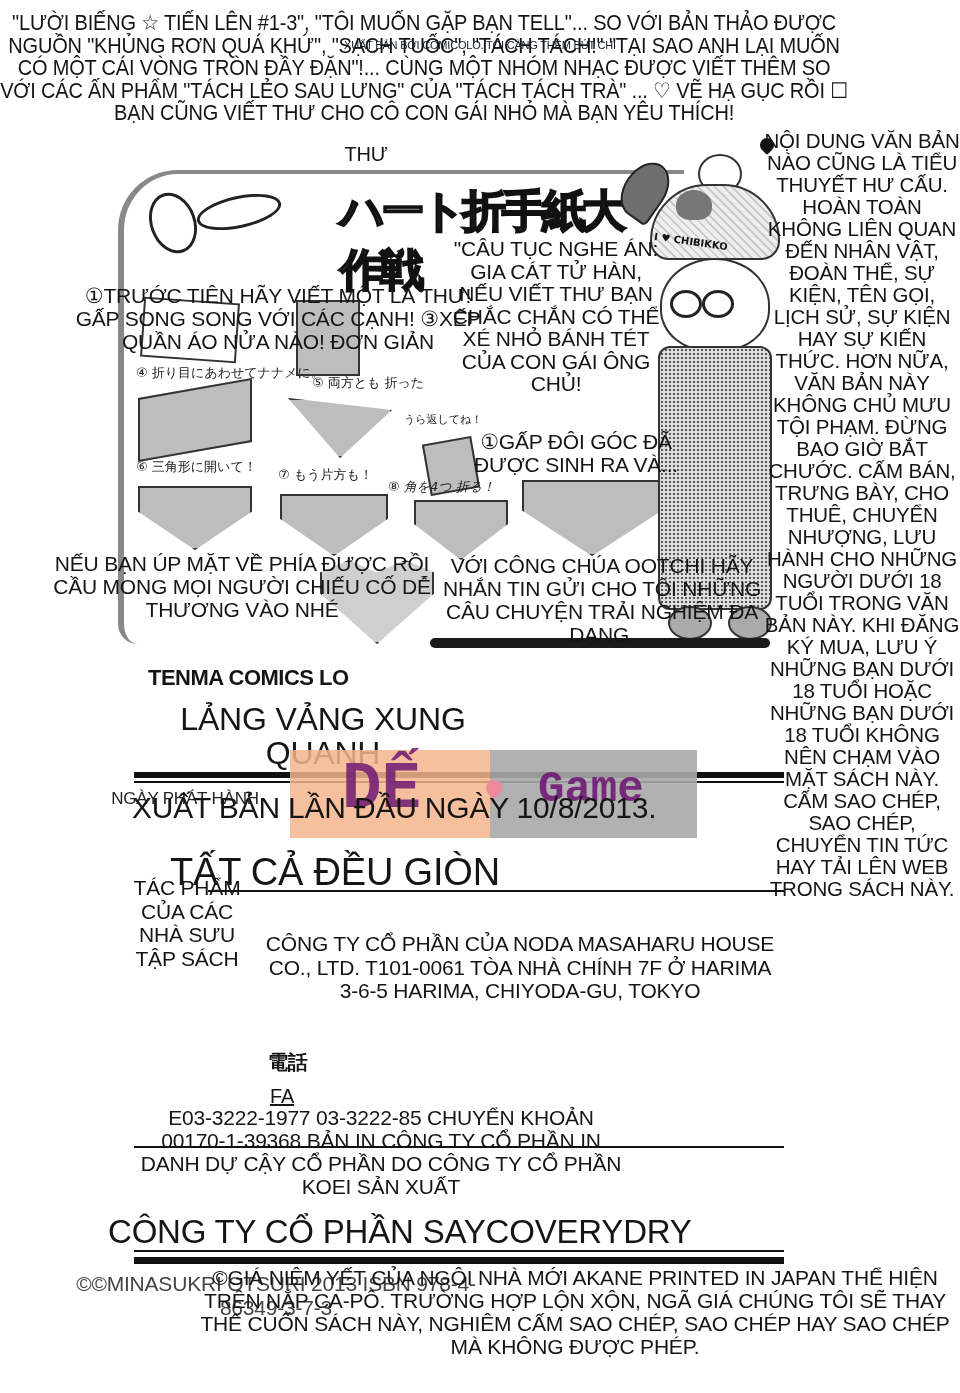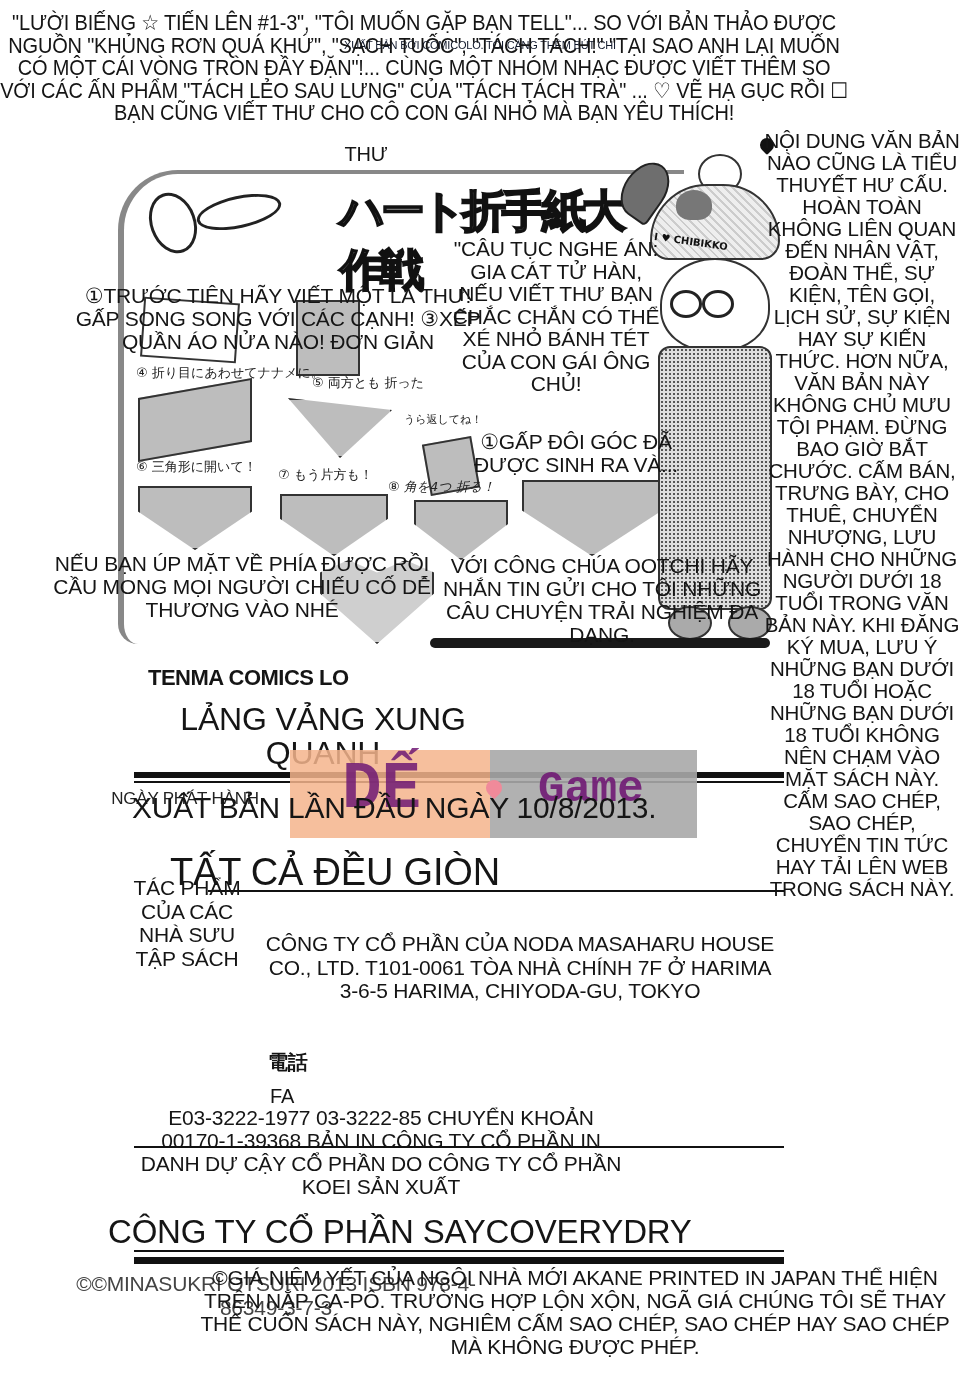--- a/index.html
+++ b/index.html
@@ -88,21 +88,21 @@
 <div class="t" style="left:110px;top:790px;width:150px;font-size:17px;line-height:18px;color:#222;">NGÀY PHÁT HÀNH</div>
 <div class="t" style="left:132px;top:792px;width:600px;text-align:left;font-size:30px;">XUẤT BẢN LẦN ĐẦU NGÀY 10/8/2013.</div>
 
 <div class="t" style="left:170px;top:852px;width:400px;text-align:left;font-size:38px;">TẤT CẢ ĐỀU GIÒN</div>
 <div class="rule" style="left:208px;top:890px;width:576px;height:2px;"></div>
 
 <div class="t" style="left:122px;top:876px;width:130px;font-size:21px;line-height:23.5px;">TÁC PHẨM CỦA CÁC NHÀ SƯU TẬP SÁCH</div>
 <div class="t" style="left:260px;top:932px;width:520px;font-size:21px;line-height:23.5px;">CÔNG TY CỔ PHẦN CỦA NODA MASAHARU HOUSE CO., LTD. T101-0061 TÒA NHÀ CHÍNH 7F Ở HARIMA 3-6-5 HARIMA, CHIYODA-GU, TOKYO</div>
 
 <div class="t" style="left:268px;top:1052px;width:40px;text-align:left;font-size:20px;font-weight:bold;font-family:'DejaVu Sans',sans-serif;">電話</div>
-<div class="t" style="left:270px;top:1086px;width:40px;text-align:left;font-size:20px;">FA</div>
+<div class="t" style="left:270px;top:1086px;width:40px;text-align:left;font-size:20px;text-decoration:underline;">FA</div>
 <div class="t" style="left:136px;top:1106px;width:490px;font-size:21px;line-height:23px;">E03-3222-1977 03-3222-85 CHUYỂN KHOẢN 00170-1-39368 BẢN IN CÔNG TY CỔ PHẦN IN DANH DỰ CẬY CỔ PHẦN DO CÔNG TY CỔ PHẦN KOEI SẢN XUẤT</div>
 <div class="rule" style="left:134px;top:1146px;width:650px;height:2px;"></div>
 
 <div class="t" style="left:108px;top:1214px;width:660px;text-align:left;font-size:33px;">CÔNG TY CỔ PHẦN SAYCOVERYDRY</div>
 <div class="rule" style="left:134px;top:1250px;width:650px;height:2px;"></div>
 <div class="rule" style="left:134px;top:1257px;width:650px;height:7px;"></div>
 
 <div class="t" style="left:76px;top:1272px;width:400px;font-size:21px;line-height:24px;color:#444;">©©MINASUKRI OTSURI 2013 ISBN 978-4-86349-3-7-3</div>
 <div class="t" style="left:190px;top:1266px;width:770px;font-size:21px;line-height:23px;">©GIÁ NIÊM YẾT CỦA NGÔI NHÀ MỚI AKANE PRINTED IN JAPAN THỂ HIỆN TRÊN NẮP CA-PÔ. TRƯỜNG HỢP LỘN XỘN, NGÃ GIÁ CHÚNG TÔI SẼ THAY THẾ CUỐN SÁCH NÀY, NGHIÊM CẤM SAO CHÉP, SAO CHÉP HAY SAO CHÉP MÀ KHÔNG ĐƯỢC PHÉP.</div>
 

